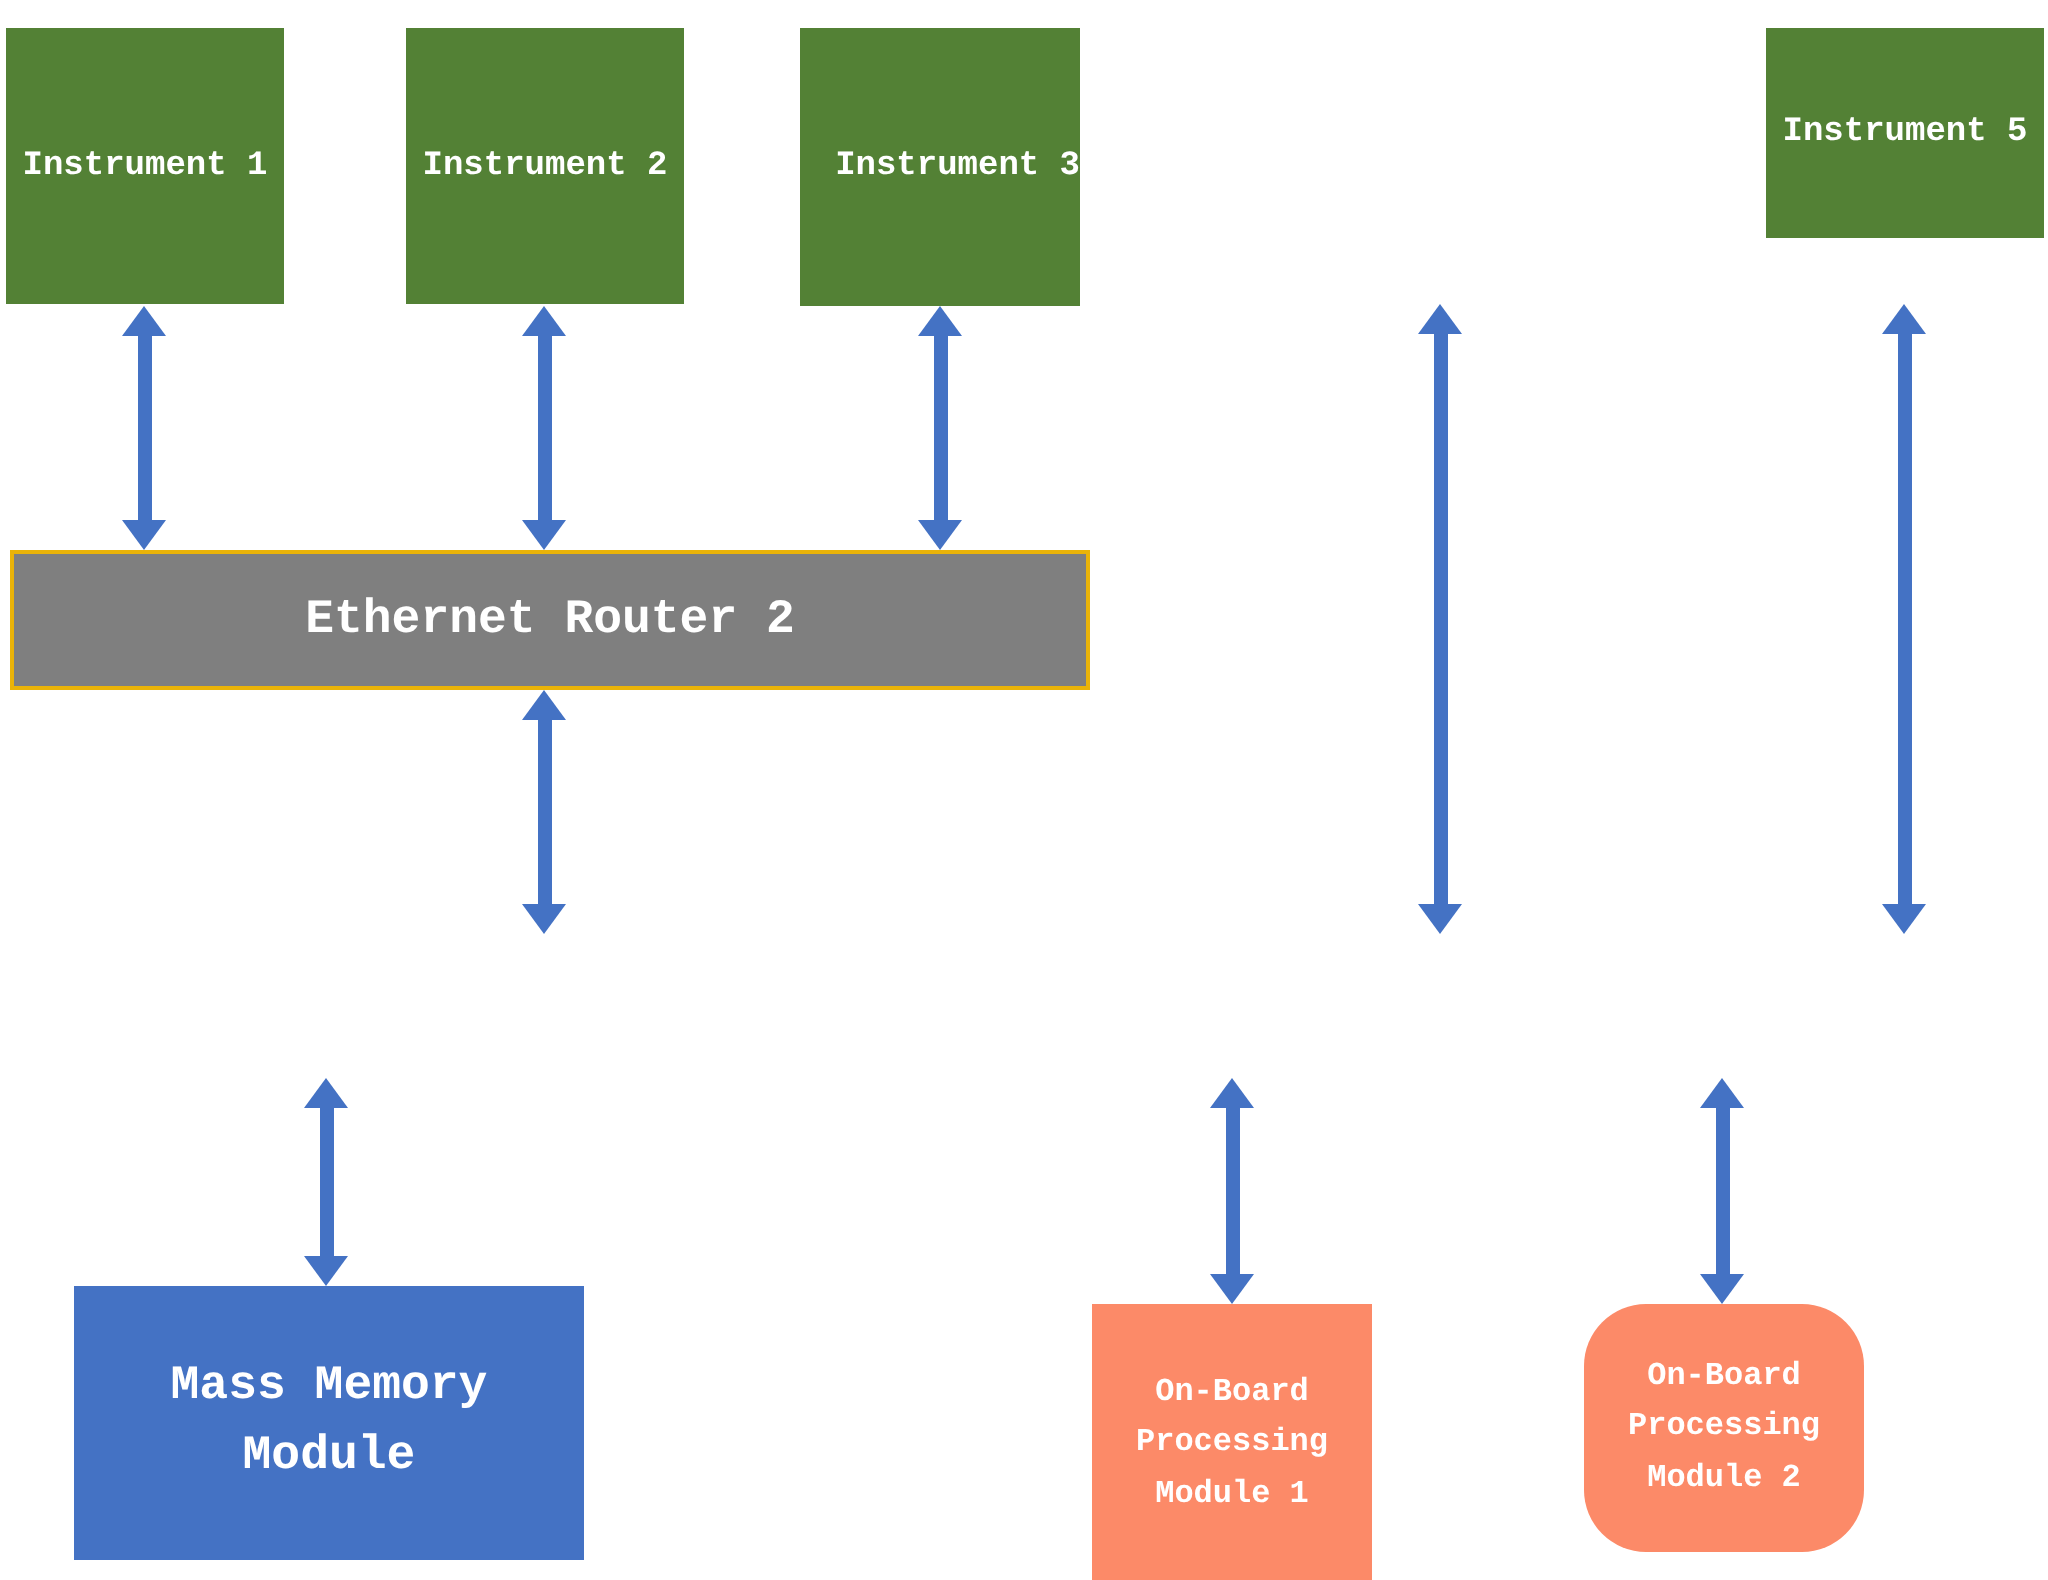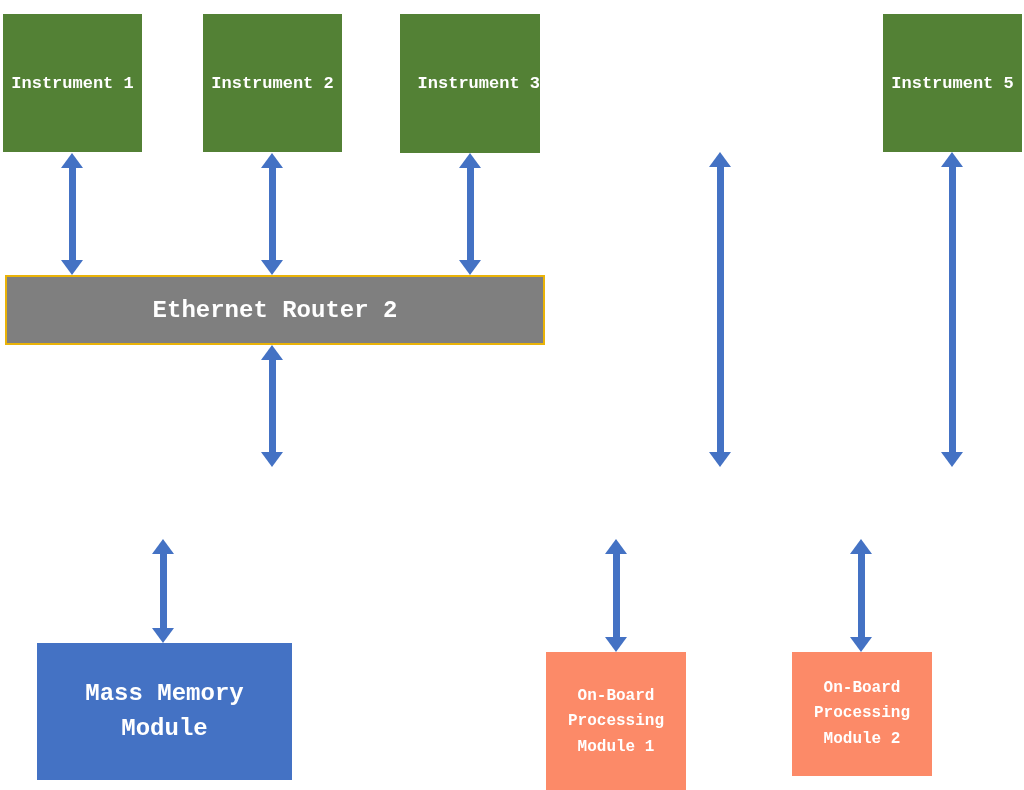--- a/index.html
+++ b/index.html
@@ -77,37 +77,37 @@
 
   <div class="box instrument" style="left:3px; top:2px; width:139px; height:138px;">
     <span>Instrument 1</span>
   </div>
   <div class="box instrument" style="left:203px; top:2px; width:139px; height:138px;">
     <span>Instrument 2</span>
   </div>
   <div class="box instrument" style="left:400px; top:2px; width:140px; height:139px;justify-content:flex-end;">
     <span>Instrument 3</span>
   </div>
-  <div class="box instrument" style="left:883px; top:2px; width:139px; height:138px;">
+  <div class="box instrument" style="left:883px; top:2px; width:139px; height:105px;">
     <span>Instrument 5</span>
   </div>
 
   <div class="box router" style="left:5px; top:263px; width:540px; height:70px;">
     <span>Ethernet Router 2</span>
   </div>
 
 
   <div class="box memory" style="left:37px; top:631px; width:255px; height:137px;">
     <span>Mass Memory Module</span>
   </div>
 
   <div class="box processing" style="left:546px; top:640px; width:140px; height:140px;">
     <span>On-Board Processing Module 1</span>
   </div>
-  <div class="box processing" style="left:792px; top:640px; width:140px; height:124px;">
+  <div class="box processing" style="left:792px; top:640px; width:140px; height:124px;border-radius:31px;">
     <span>On-Board Processing Module 2</span>
   </div>
 
   <div class="varrow" style="left:61px; top:141px; height:122px;">
     <div class="ah up"></div>
     <div class="shaft"></div>
     <div class="ah down"></div>
   </div>
   <div class="varrow" style="left:261px; top:141px; height:122px;">
     <div class="ah up"></div>

